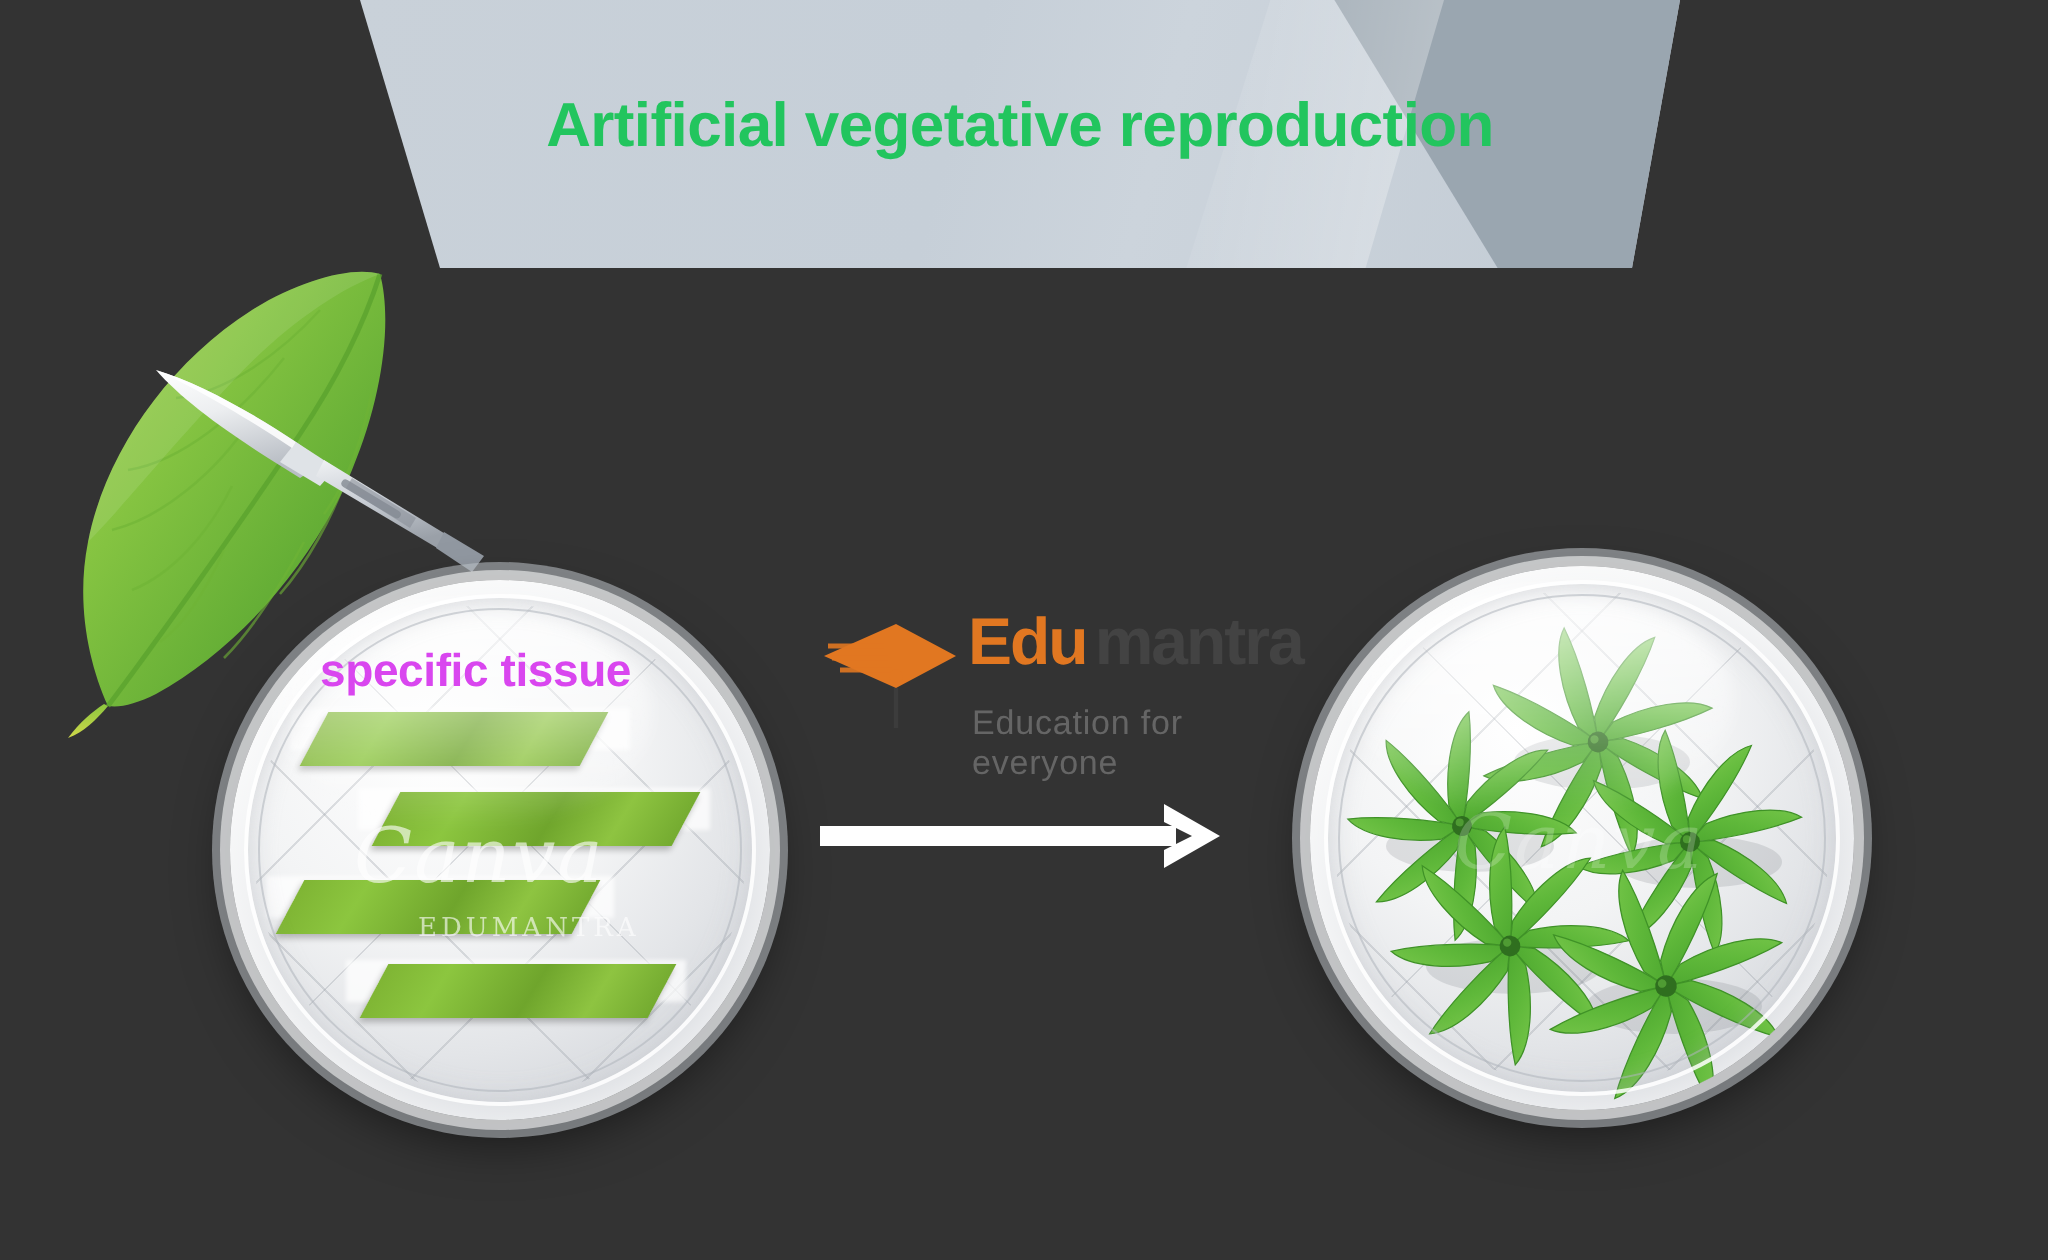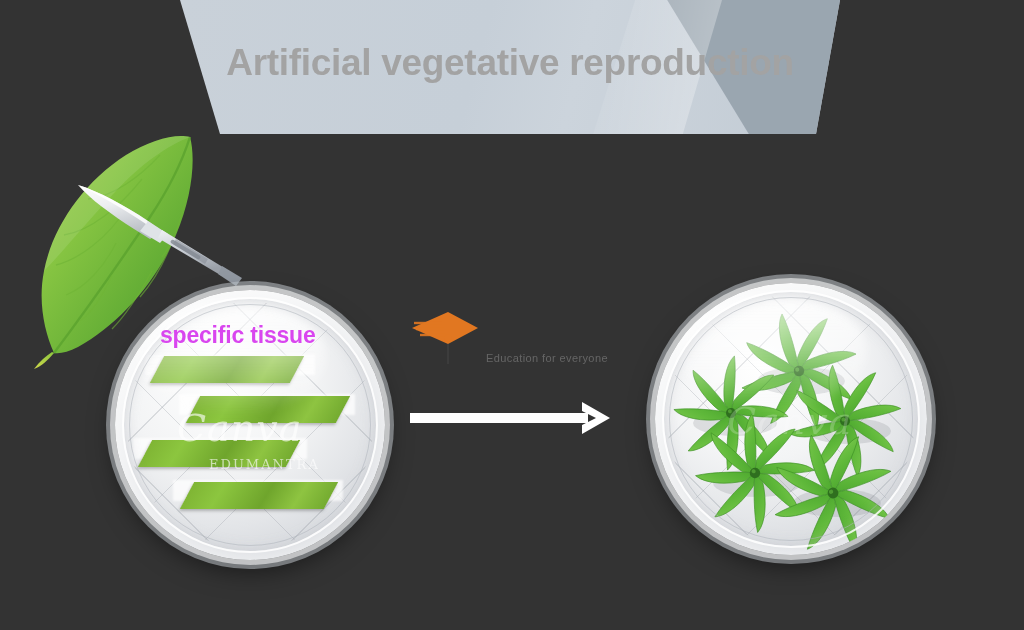--- a/index.html
+++ b/index.html
@@ -26,22 +26,22 @@
     opacity:.95;
   }
   #banner-wedge2{
     position:absolute; right:118px; top:0; width:140px; height:134px;
     background:linear-gradient(100deg, rgba(255,255,255,.0) 0%, rgba(255,255,255,.35) 100%);
     clip-path: polygon(38% 0, 100% 0, 72% 100%, 8% 100%);
   }
   #banner-text{
     position:absolute; inset:0; display:flex; flex-direction:column;
     align-items:center; justify-content:center; gap:2px;
-    color:#a3a3a3; text-align:center; line-height:1.16;
-    font-size:37px; font-weight:bold; letter-spacing:-0.3px;
+    color:#22c55e; text-align:center; line-height:1.16;
+    font-size:31px; font-weight:bold; letter-spacing:-0.3px;
     padding-bottom:8px;
   }
   .banner-line{ display:block; white-space:nowrap; }
 
   
   #leaf-group{ position:absolute; left:8px; top:125px; width:265px; height:245px; }
   #leaf{ position:absolute; left:0; top:0; }
   #scalpel{ position:absolute; left:68px; top:52px; }
 
   
@@ -114,21 +114,21 @@
   #arrow{ position:absolute; left:410px; top:400px; }
 
   
   #logo{ position:absolute; left:408px; top:300px; width:230px; height:82px; opacity:.92; }
   #logo-row{ position:absolute; left:0; top:2px; display:flex; align-items:center; gap:4px; }
   #logo-word{ font-size:33px; font-weight:bold; letter-spacing:-1px; }
   .logo-edu{ color:#f07d20; }
   .logo-mantra{ color:#454545; }
   #logo-tagline{
     position:absolute; left:78px; top:52px;
-    font-size:11px; color:#6a6a6a; letter-spacing:.4px;
+    font-size:17px; color:#6a6a6a; letter-spacing:.4px;
   }
 </style>
 </head>
 <body style="background: rgb(51, 51, 51);">
 
 <div id="banner">
   <div id="banner-bg"></div>
   <div id="banner-wedge"></div>
   <div id="banner-wedge2"></div>
   <div id="banner-text">
@@ -291,14 +291,18 @@
   <svg width="74" height="60" viewBox="0 0 74 60" style="position:absolute;left:0;top:6px;">
     <path d="M4 22 L 40 6 L 70 22 L 40 38 Z" fill="#f07d20"></path>
     <g stroke="#f07d20" stroke-width="2.4" opacity=".9">
       <line x1="6" y1="17" x2="34" y2="17"></line>
       <line x1="8" y1="23" x2="36" y2="23"></line>
       <line x1="12" y1="29" x2="38" y2="29"></line>
     </g>
     <line x1="40" y1="38" x2="40" y2="58" stroke="#3d3d3d" stroke-width="2.2"></line>
     <circle cx="40" cy="32" r="3.4" fill="#f07d20"></circle>
   </svg>
+  <div id="logo-row" style="left:76px;">
+    <span id="logo-word" class="logo-edu">Edu</span>
+    <span id="logo-word" class="logo-mantra">mantra</span>
+  </div>
   <div id="logo-tagline">Education for everyone</div>
 </div>
 
 </body></html>

